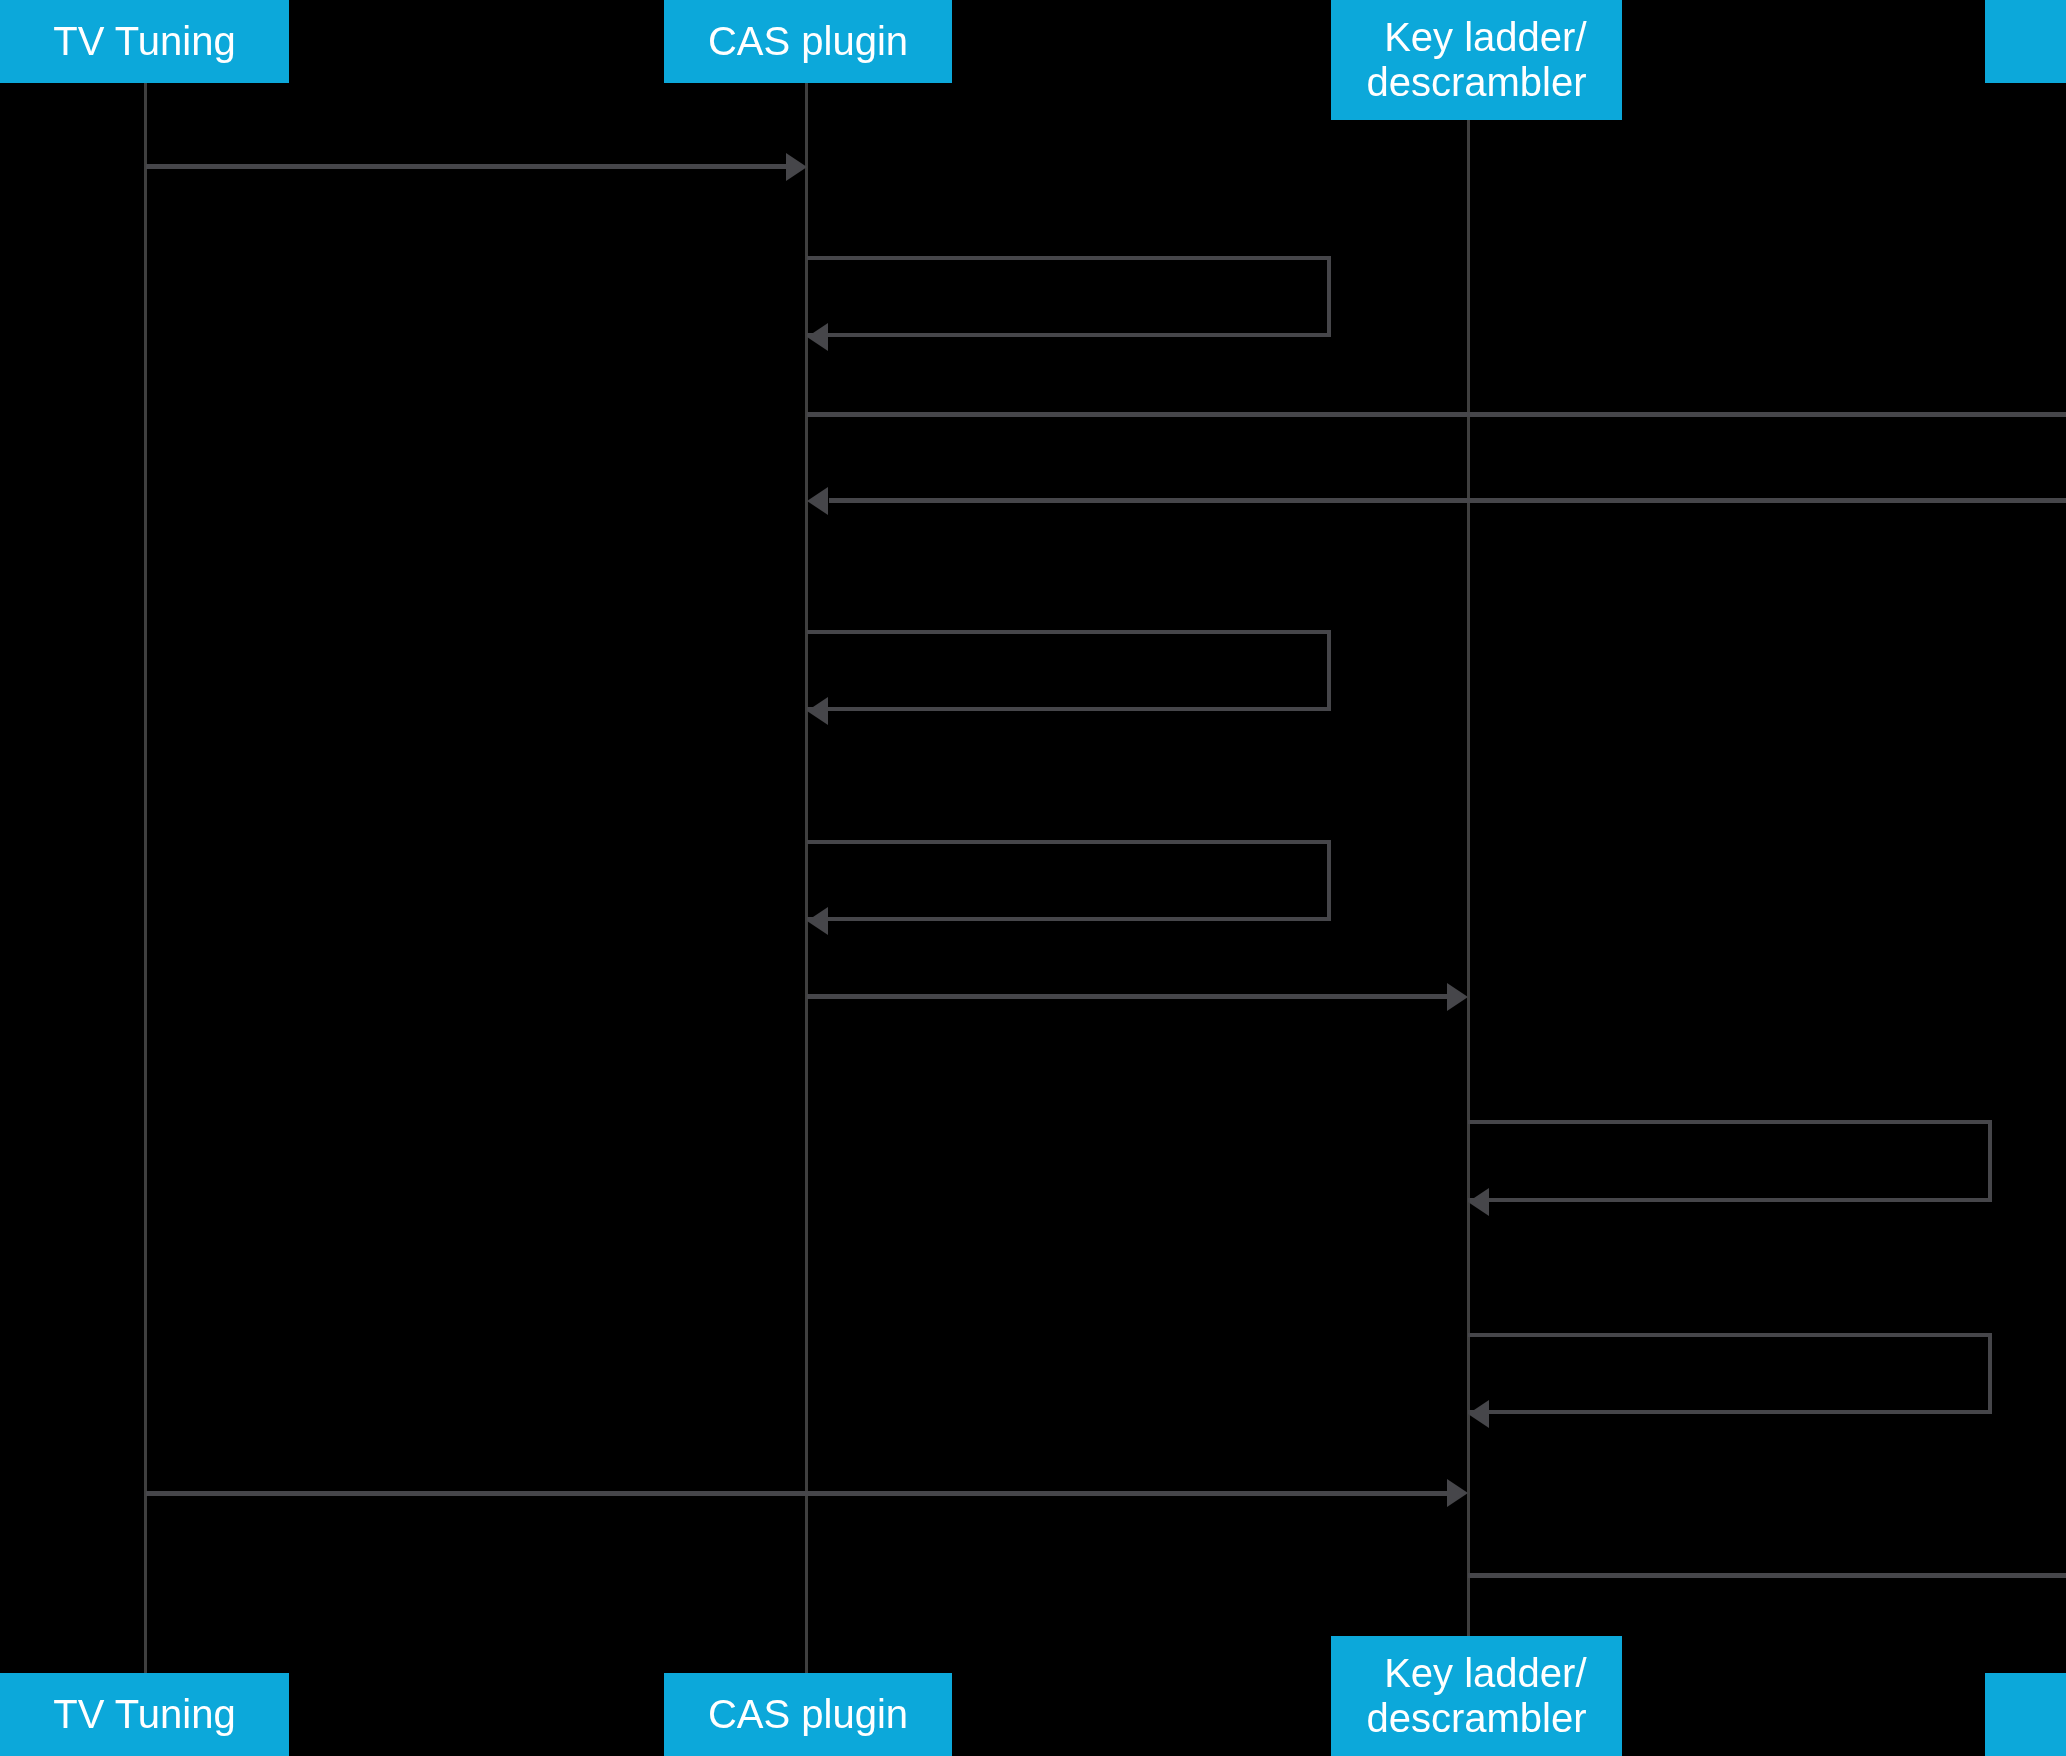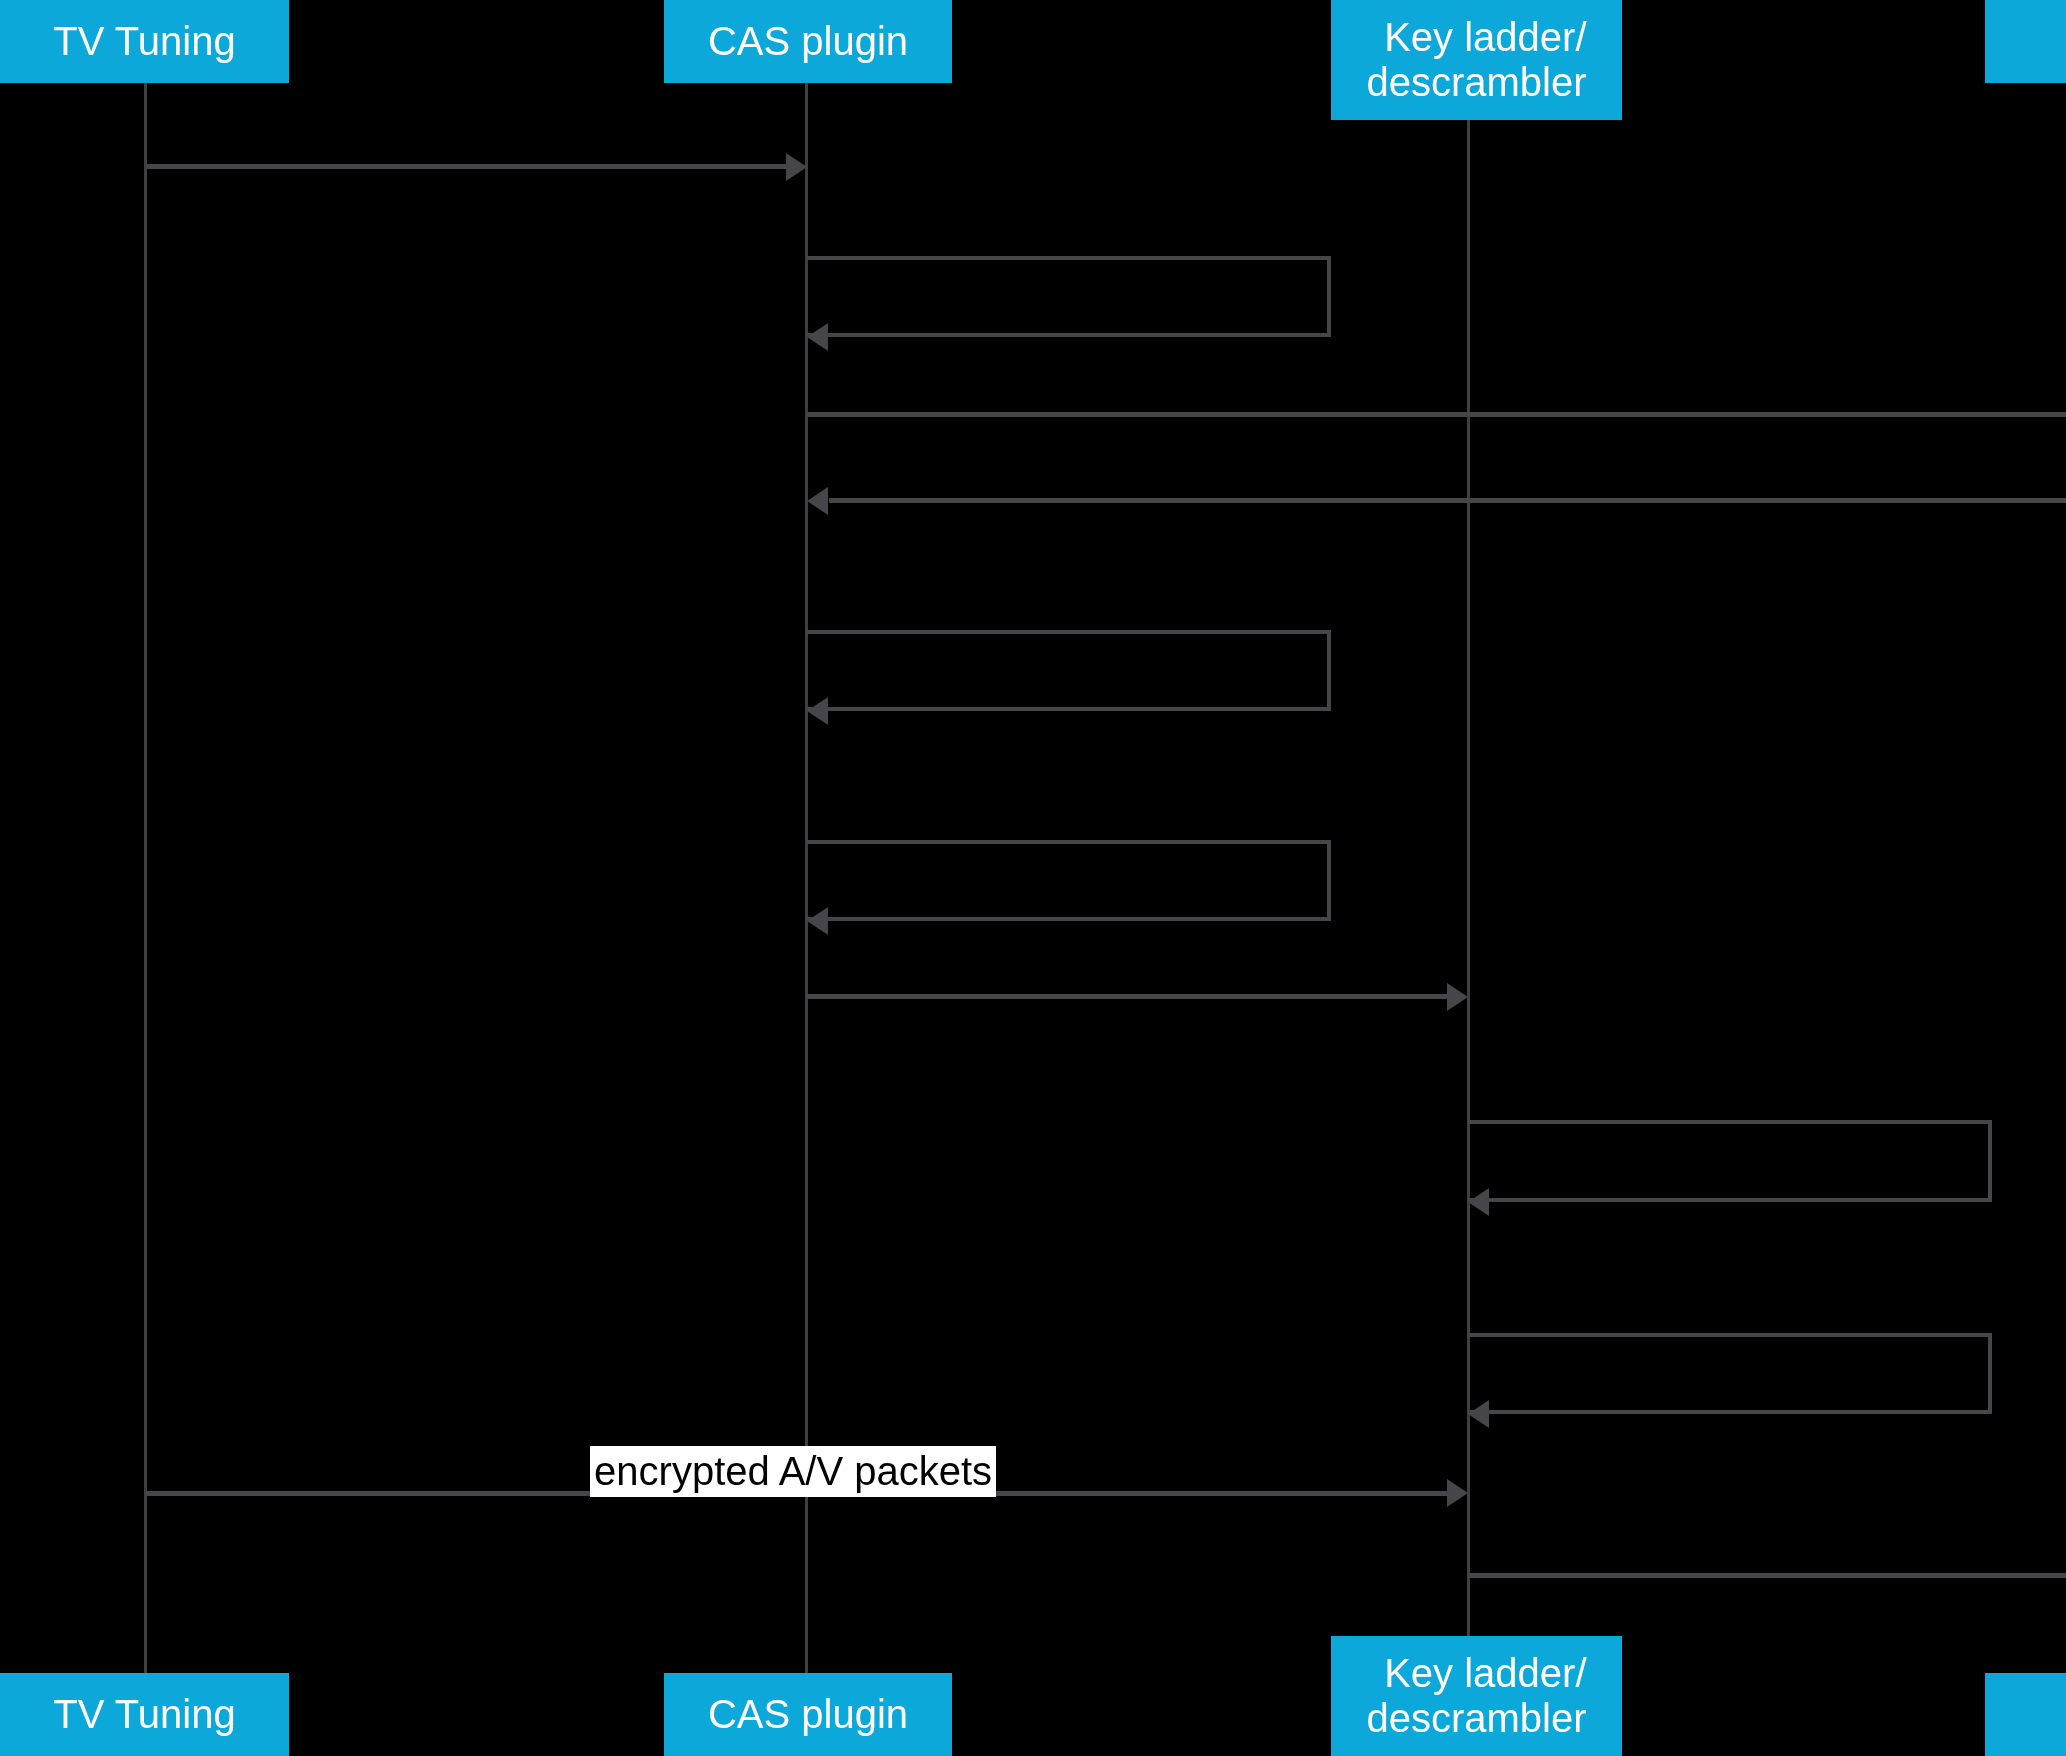--- a/index.html
+++ b/index.html
@@ -114,21 +114,20 @@
   <div class="arrowhead left" style="left:1468px; top:1188px;"></div>
 
   <div class="selfcall" style="left:1468px; top:1333px; width:524px; height:81px;"></div>
   <div class="arrowhead left" style="left:1468px; top:1400px;"></div>
 
   <div class="msg" style="left:146px; top:1491px; width:1301px;"></div>
   <div class="arrowhead right" style="left:1447px; top:1479px;"></div>
 
   <div class="msg" style="left:1468px; top:1573px; width:640px;"></div>
 
-  <div class="msg-label" style="left:590px; top:1446px;">encrypted A/V packets</div>
 
   <div class="actor-box" style="left:0px; top:0px; width:289px; height:83px;">TV Tuning</div>
 
   <div class="actor-box" style="left:664px; top:0px; width:288px; height:83px;">CAS plugin</div>
 
   <div class="actor-box" style="left:1331px; top:0px; width:291px; height:120px;">Key ladder/
 descrambler</div>
 
   <div class="actor-box" style="left:1985px; top:0px; width:289px; height:83px;">Decode, display</div>
 

